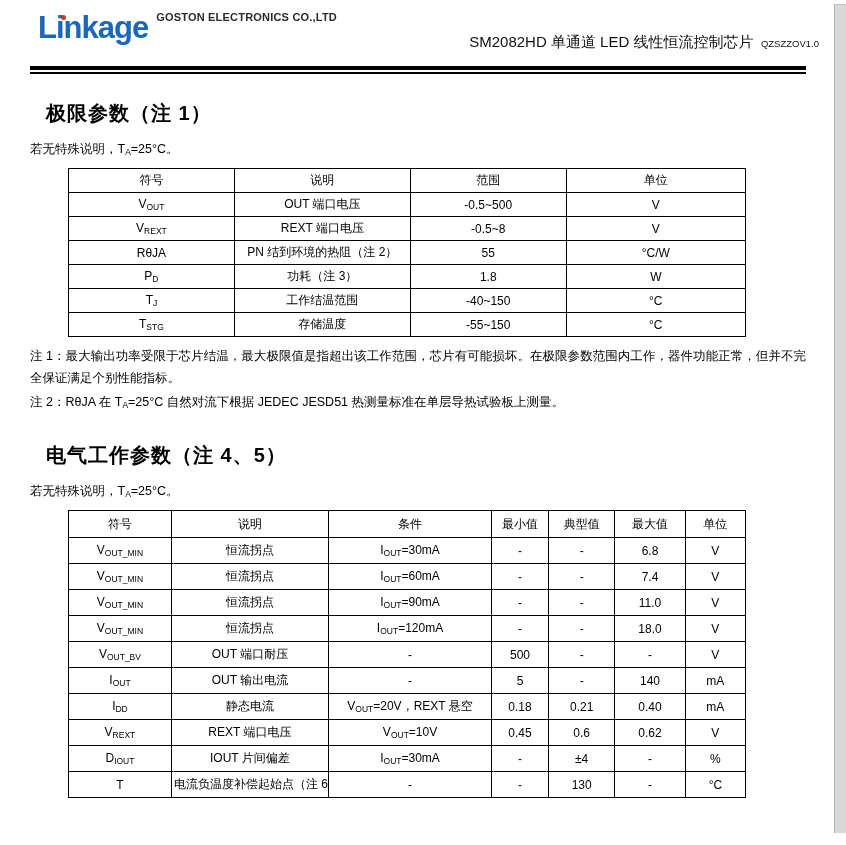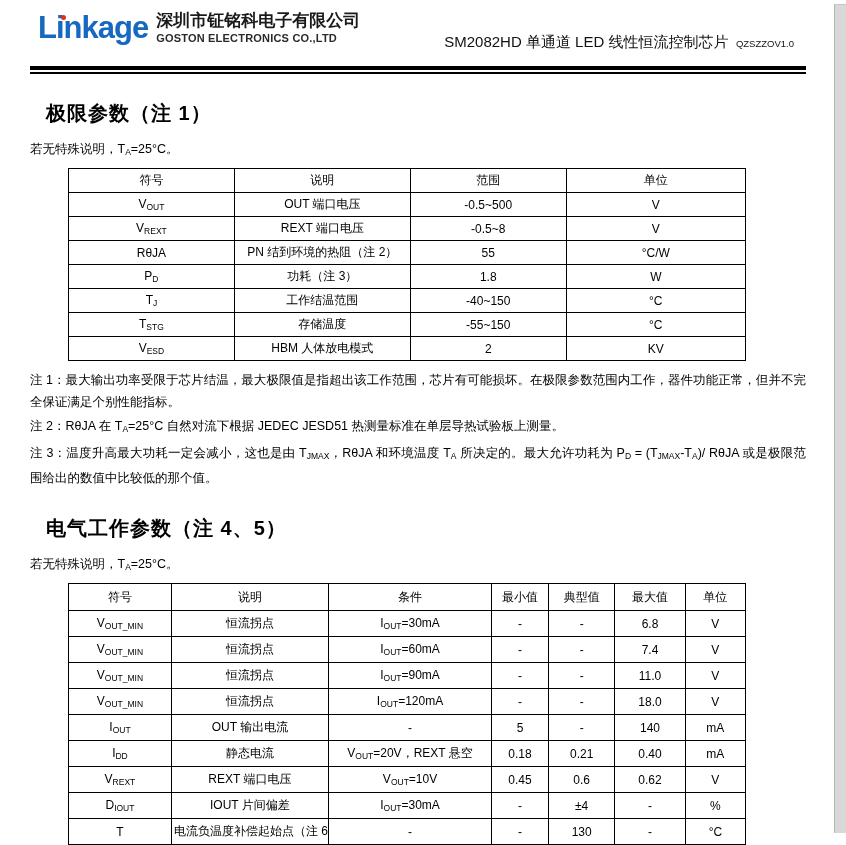--- a/index.html
+++ b/index.html
@@ -12,21 +12,21 @@
   .page-edge{position:absolute;right:0;top:4px;bottom:0;width:11px;background:#d8d8d8;border-left:1px solid #b5b5b5;border-top:1px solid #c6c6c6;}
 
   
   .header{position:relative;padding:10px 40px 0 38px;height:48px;}
   .brand{position:absolute;left:38px;top:8px;display:flex;align-items:flex-start;}
   .logo{position:relative;font-size:31px;font-weight:bold;color:#1668c0;letter-spacing:-1px;line-height:40px;}
   .logo .tittle{position:absolute;left:23px;top:7px;width:5px;height:5px;border-radius:50%;background:#e03020;}
   .brand-text{margin-left:8px;padding-top:2px;}
   .company-cn{font-size:17px;font-weight:bold;color:#1a1a1a;line-height:21px;}
   .company-en{font-size:11px;font-weight:bold;color:#2a2a2a;line-height:14px;letter-spacing:.2px;}
-  .doc-title-wrap{position:absolute;right:52px;top:33px;text-align:right;white-space:nowrap;}
+  .doc-title-wrap{position:absolute;right:27px;top:33px;text-align:right;white-space:nowrap;}
   .doc-title{font-size:15px;color:#111;}
   .doc-version{font-size:9.5px;color:#111;margin-left:3px;}
   .rule{margin:8px 40px 0 30px;border-top:4px solid #000;border-bottom:2px solid #000;height:2px;}
 
   
   .content{padding:0 40px 0 30px;}
   .sec-title{font-size:20px;font-weight:bold;color:#000;margin:26px 0 0 16px;letter-spacing:1px;}
   .cond{font-size:12.5px;margin-top:14px;color:#000;}
 
   
@@ -45,21 +45,20 @@
 
 <div class="page">
 
   <div class="header">
     <div class="brand">
       <div class="logo">
         <span>Linkage</span>
         <span class="tittle"></span>
       </div>
       <div class="brand-text">
-        <div class="company-cn">深圳市钲铭科电子有限公司</div>
         <div class="company-en">GOSTON ELECTRONICS CO.,LTD</div>
       </div>
     </div>
     <div class="doc-title-wrap">
       <span class="doc-title">SM2082HD 单通道 LED 线性恒流控制芯片</span>
       <span class="doc-version">QZSZZOV1.0</span>
     </div>
   </div>
   <div class="rule"></div>
 
@@ -113,33 +112,26 @@
             <td>工作结温范围</td>
             <td>-40~150</td>
             <td>°C</td>
           </tr>
           <tr>
             <td>T<sub>STG</sub></td>
             <td>存储温度</td>
             <td>-55~150</td>
             <td>°C</td>
           </tr>
-          <tr>
-            <td>V<sub>ESD</sub></td>
-            <td>HBM 人体放电模式</td>
-            <td>2</td>
-            <td>KV</td>
-          </tr>
         </tbody>
     </table>
 
     <div class="notes">
         <p>注 1：最大输出功率受限于芯片结温，最大极限值是指超出该工作范围，芯片有可能损坏。在极限参数范围内工作，器件功能正常，但并不完全保证满足个别性能指标。</p>
         <p>注 2：RθJA 在 T<sub>A</sub>=25°C 自然对流下根据 JEDEC JESD51 热测量标准在单层导热试验板上测量。</p>
-        <p>注 3：温度升高最大功耗一定会减小，这也是由 T<sub>JMAX</sub>，RθJA 和环境温度 T<sub>A</sub> 所决定的。最大允许功耗为 P<sub>D</sub> = (T<sub>JMAX</sub>-T<sub>A</sub>)/ RθJA 或是极限范围给出的数值中比较低的那个值。</p>
       </div>
 
     <h2 class="sec-title">电气工作参数（注 4、5）</h2>
     <div class="cond">若无特殊说明，T<sub>A</sub>=25°C。</div>
 
     <table class="t2">
       <colgroup>
         <col style="width:15.2%">
           <col style="width:23.2%">
           <col style="width:24.1%">
@@ -190,20 +182,29 @@
           <tr>
             <td>V<sub>OUT_MIN</sub></td>
             <td>恒流拐点</td>
             <td>I<sub>OUT</sub>=120mA</td>
             <td>-</td>
             <td>-</td>
             <td>18.0</td>
             <td>V</td>
           </tr>
           <tr>
+            <td>V<sub>OUT_BV</sub></td>
+            <td>OUT 端口耐压</td>
+            <td>-</td>
+            <td>500</td>
+            <td>-</td>
+            <td>-</td>
+            <td>V</td>
+          </tr>
+          <tr>
             <td>I<sub>OUT</sub></td>
             <td>OUT 输出电流</td>
             <td>-</td>
             <td>5</td>
             <td>-</td>
             <td>140</td>
             <td>mA</td>
           </tr>
           <tr>
             <td>I<sub>DD</sub></td>

